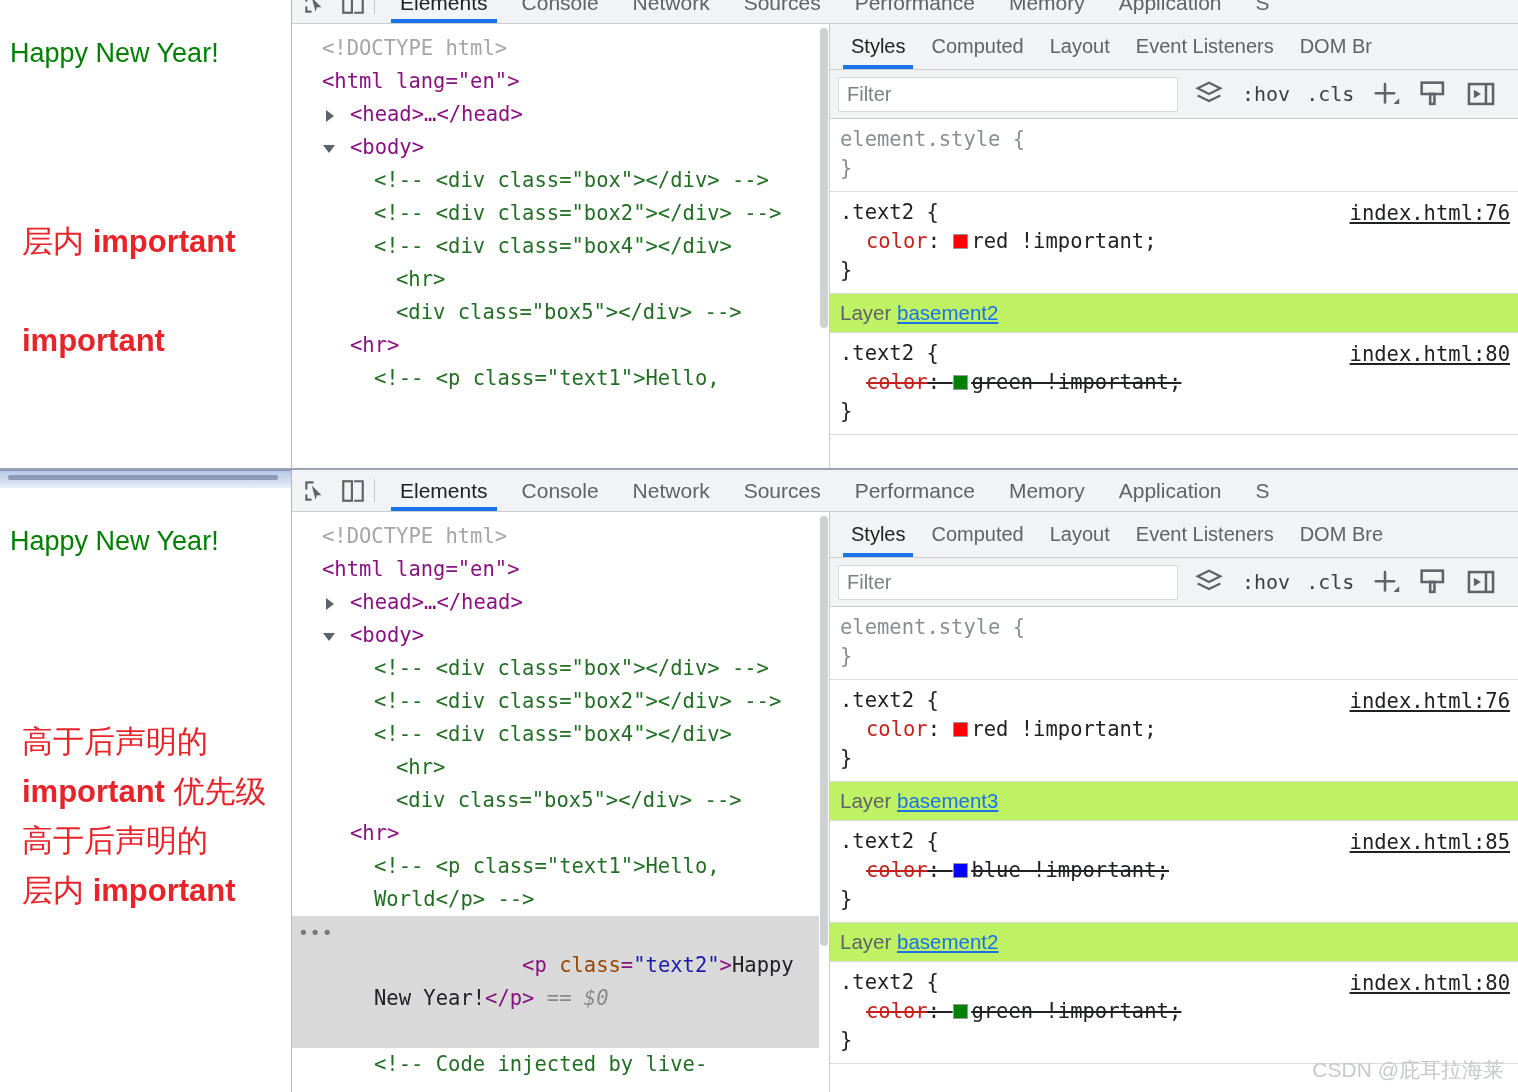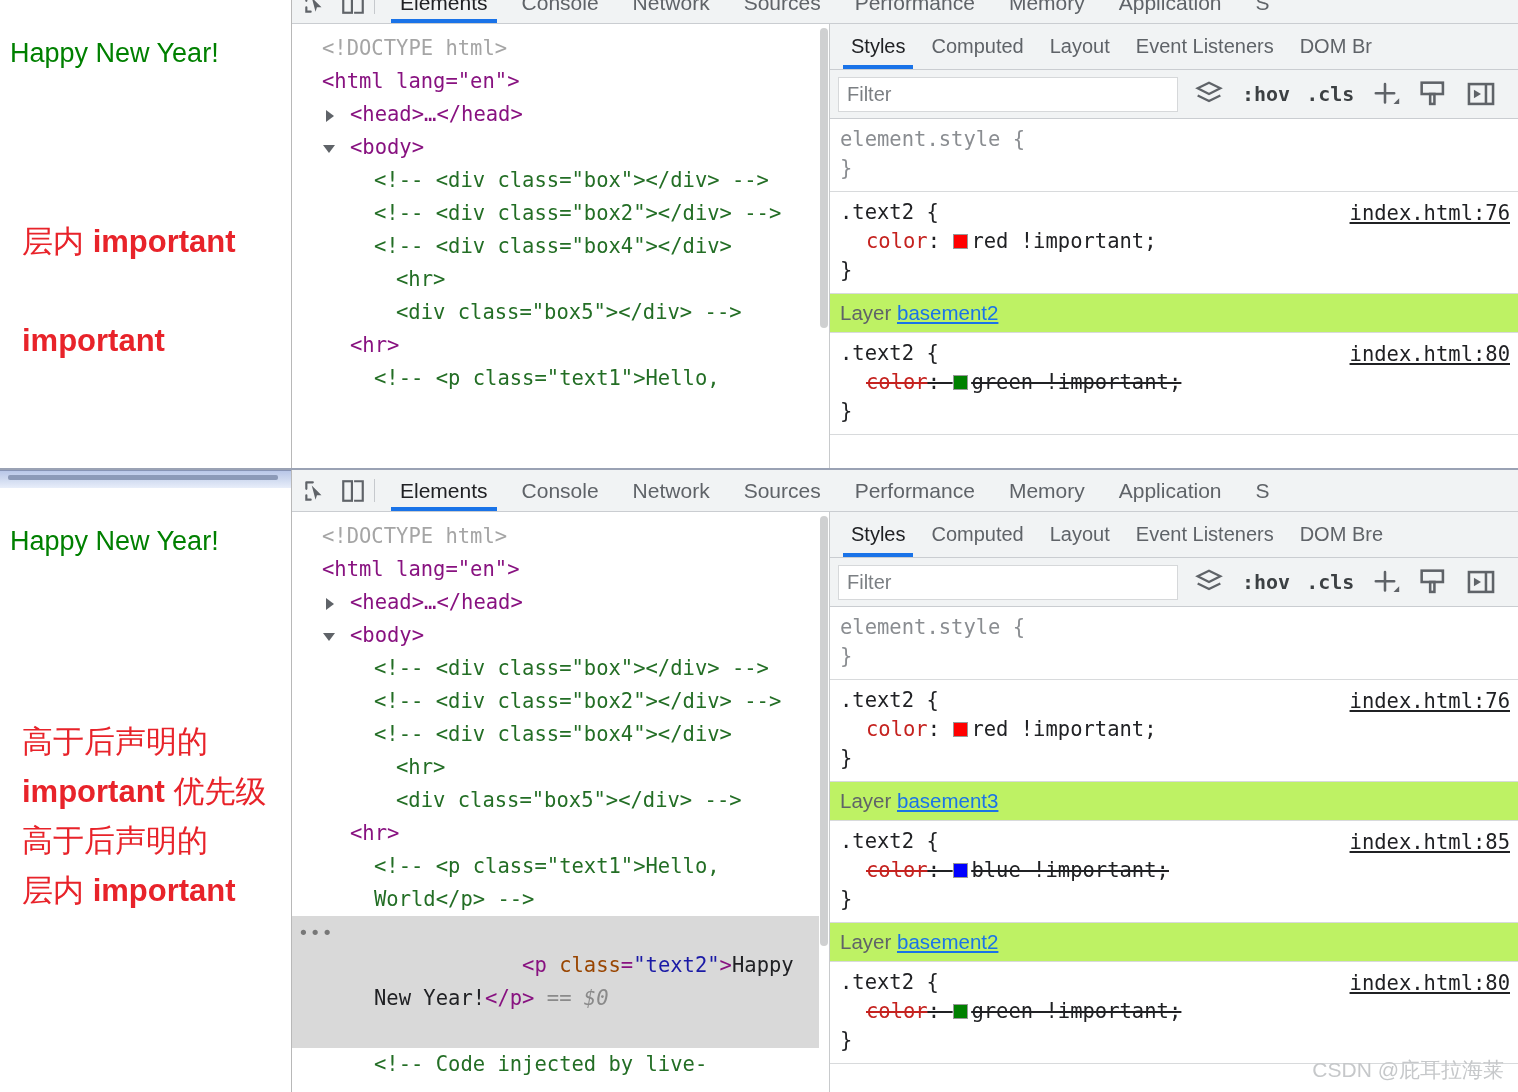--- a/index.html
+++ b/index.html
@@ -167,21 +167,21 @@
     display: flex; align-items: center; padding: 0 6px 0 8px; gap: 0;
     overflow: hidden;
   }
   .filterinput {
     width: 340px; height: 35px;
     background: #fff; border: 1px solid #d6d8da;
     display: flex; align-items: center; padding: 0 8px;
     font-size: 20px; color: #7b7f83;
   }
   .fb-icon { width: 34px; height: 34px; margin-left: 14px; display: block; }
-  .fb-text { font-family: "DejaVu Sans Mono","Liberation Mono",monospace; font-weight: bold; font-size: 20px; color: #3c4043; margin-left: 16px; }
+  .fb-text { font-family: "DejaVu Sans Mono","Liberation Mono",monospace; font-weight: normal; font-size: 20px; color: #3c4043; margin-left: 16px; }
 
   .rules { flex: 1 1 auto; overflow: hidden; background: #fff; }
   .rule {
     border-bottom: 1px solid #d8dadc;
     padding: 6px 10px 8px 10px;
     font-family: "DejaVu Sans Mono","Liberation Mono",monospace;
     font-size: 20.5px;
     line-height: 29px;
     position: relative;
     color: #202124;

